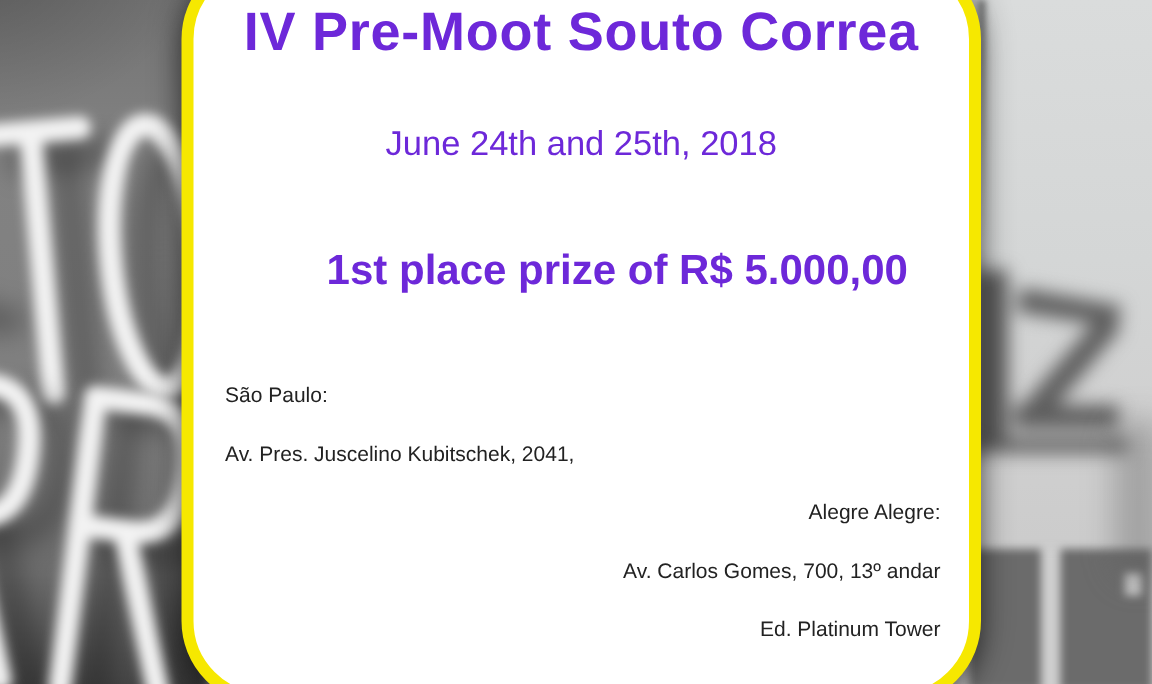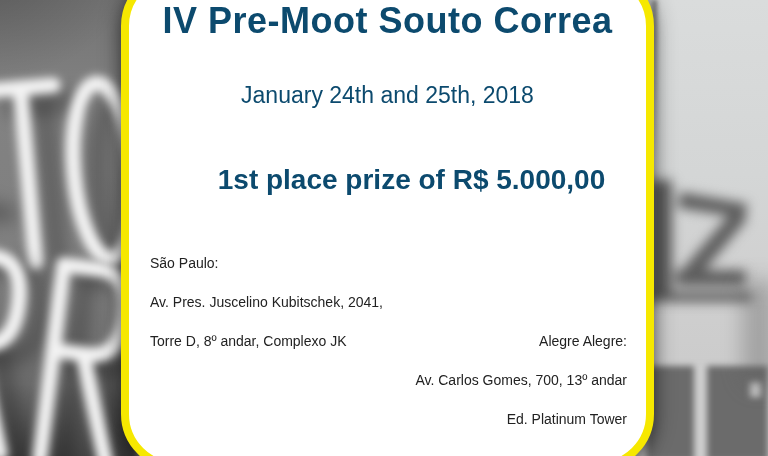--- a/index.html
+++ b/index.html
@@ -39,21 +39,21 @@
     position:absolute;right:-8px;top:278px;width:34px;height:110px;
     background:rgba(95,95,95,0.38);filter:blur(10px);border-radius:20px;
   }
   
   .card{
     position:absolute;left:121px;top:-30px;width:533px;height:500px;
     box-sizing:border-box;border:8px solid #f6e800;border-radius:56px;
     background:#ffffff;
     box-shadow:0 0 22px rgba(0,0,0,0.45),0 8px 14px rgba(0,0,0,0.28);
   }
-  .card .line{position:absolute;width:100%;color:#0c4a6e;white-space:nowrap;}
+  .card .line{position:absolute;width:100%;color:#6d28d9;white-space:nowrap;}
   .title{top:22px;text-align:center;font-size:36px;font-weight:bold;letter-spacing:0.5px;color:#111;}
   .date{top:104px;text-align:center;font-size:23px;color:#1e1e1e;}
   .prize{top:186px;text-align:center;font-size:28px;font-weight:bold;color:#111;padding-left:24px;}
   .al{position:absolute;white-space:nowrap;}
   .sp-city{left:21px;top:277px;}
   .sp-l1{left:21px;top:316px;text-align:center;}
   .sp-l2{left:21px;top:355px;}
   .pa-city{right:19px;top:355px;text-align:right;}
   .pa-l1{right:19px;top:394px;text-align:right;}
   .pa-l2{right:19px;top:433px;text-align:right;margin-left:28px;}
@@ -146,25 +146,24 @@
         <div class="shelf-gap"></div>
         <div class="shelf-dot"></div>
       </div>
       <div class="right-smudge"></div>
     </div>
 
   </div>
 
   <div class="card">
     <div class="line title">IV Pre-Moot Souto Correa</div>
-    <div class="line date">January 24th and 25th, 2018</div>
+    <div class="line date">June 24th and 25th, 2018</div>
     <div class="line prize">1st place prize of R$ 5.000,00</div>
 
     <div class="al sp-city addr-text">São Paulo:</div>
     <div class="al sp-l1 addr-text">Av. Pres. Juscelino Kubitschek, 2041,</div>
-    <div class="al sp-l2 addr-text">Torre D, 8º andar, Complexo JK</div>
 
     <div class="al pa-city addr-text">Alegre Alegre:</div>
     <div class="al pa-l1 addr-text">Av. Carlos Gomes, 700, 13º andar</div>
     <div class="al pa-l2 addr-text">Ed. Platinum Tower</div>
   </div>
 
 </div>
 
 </body></html>

